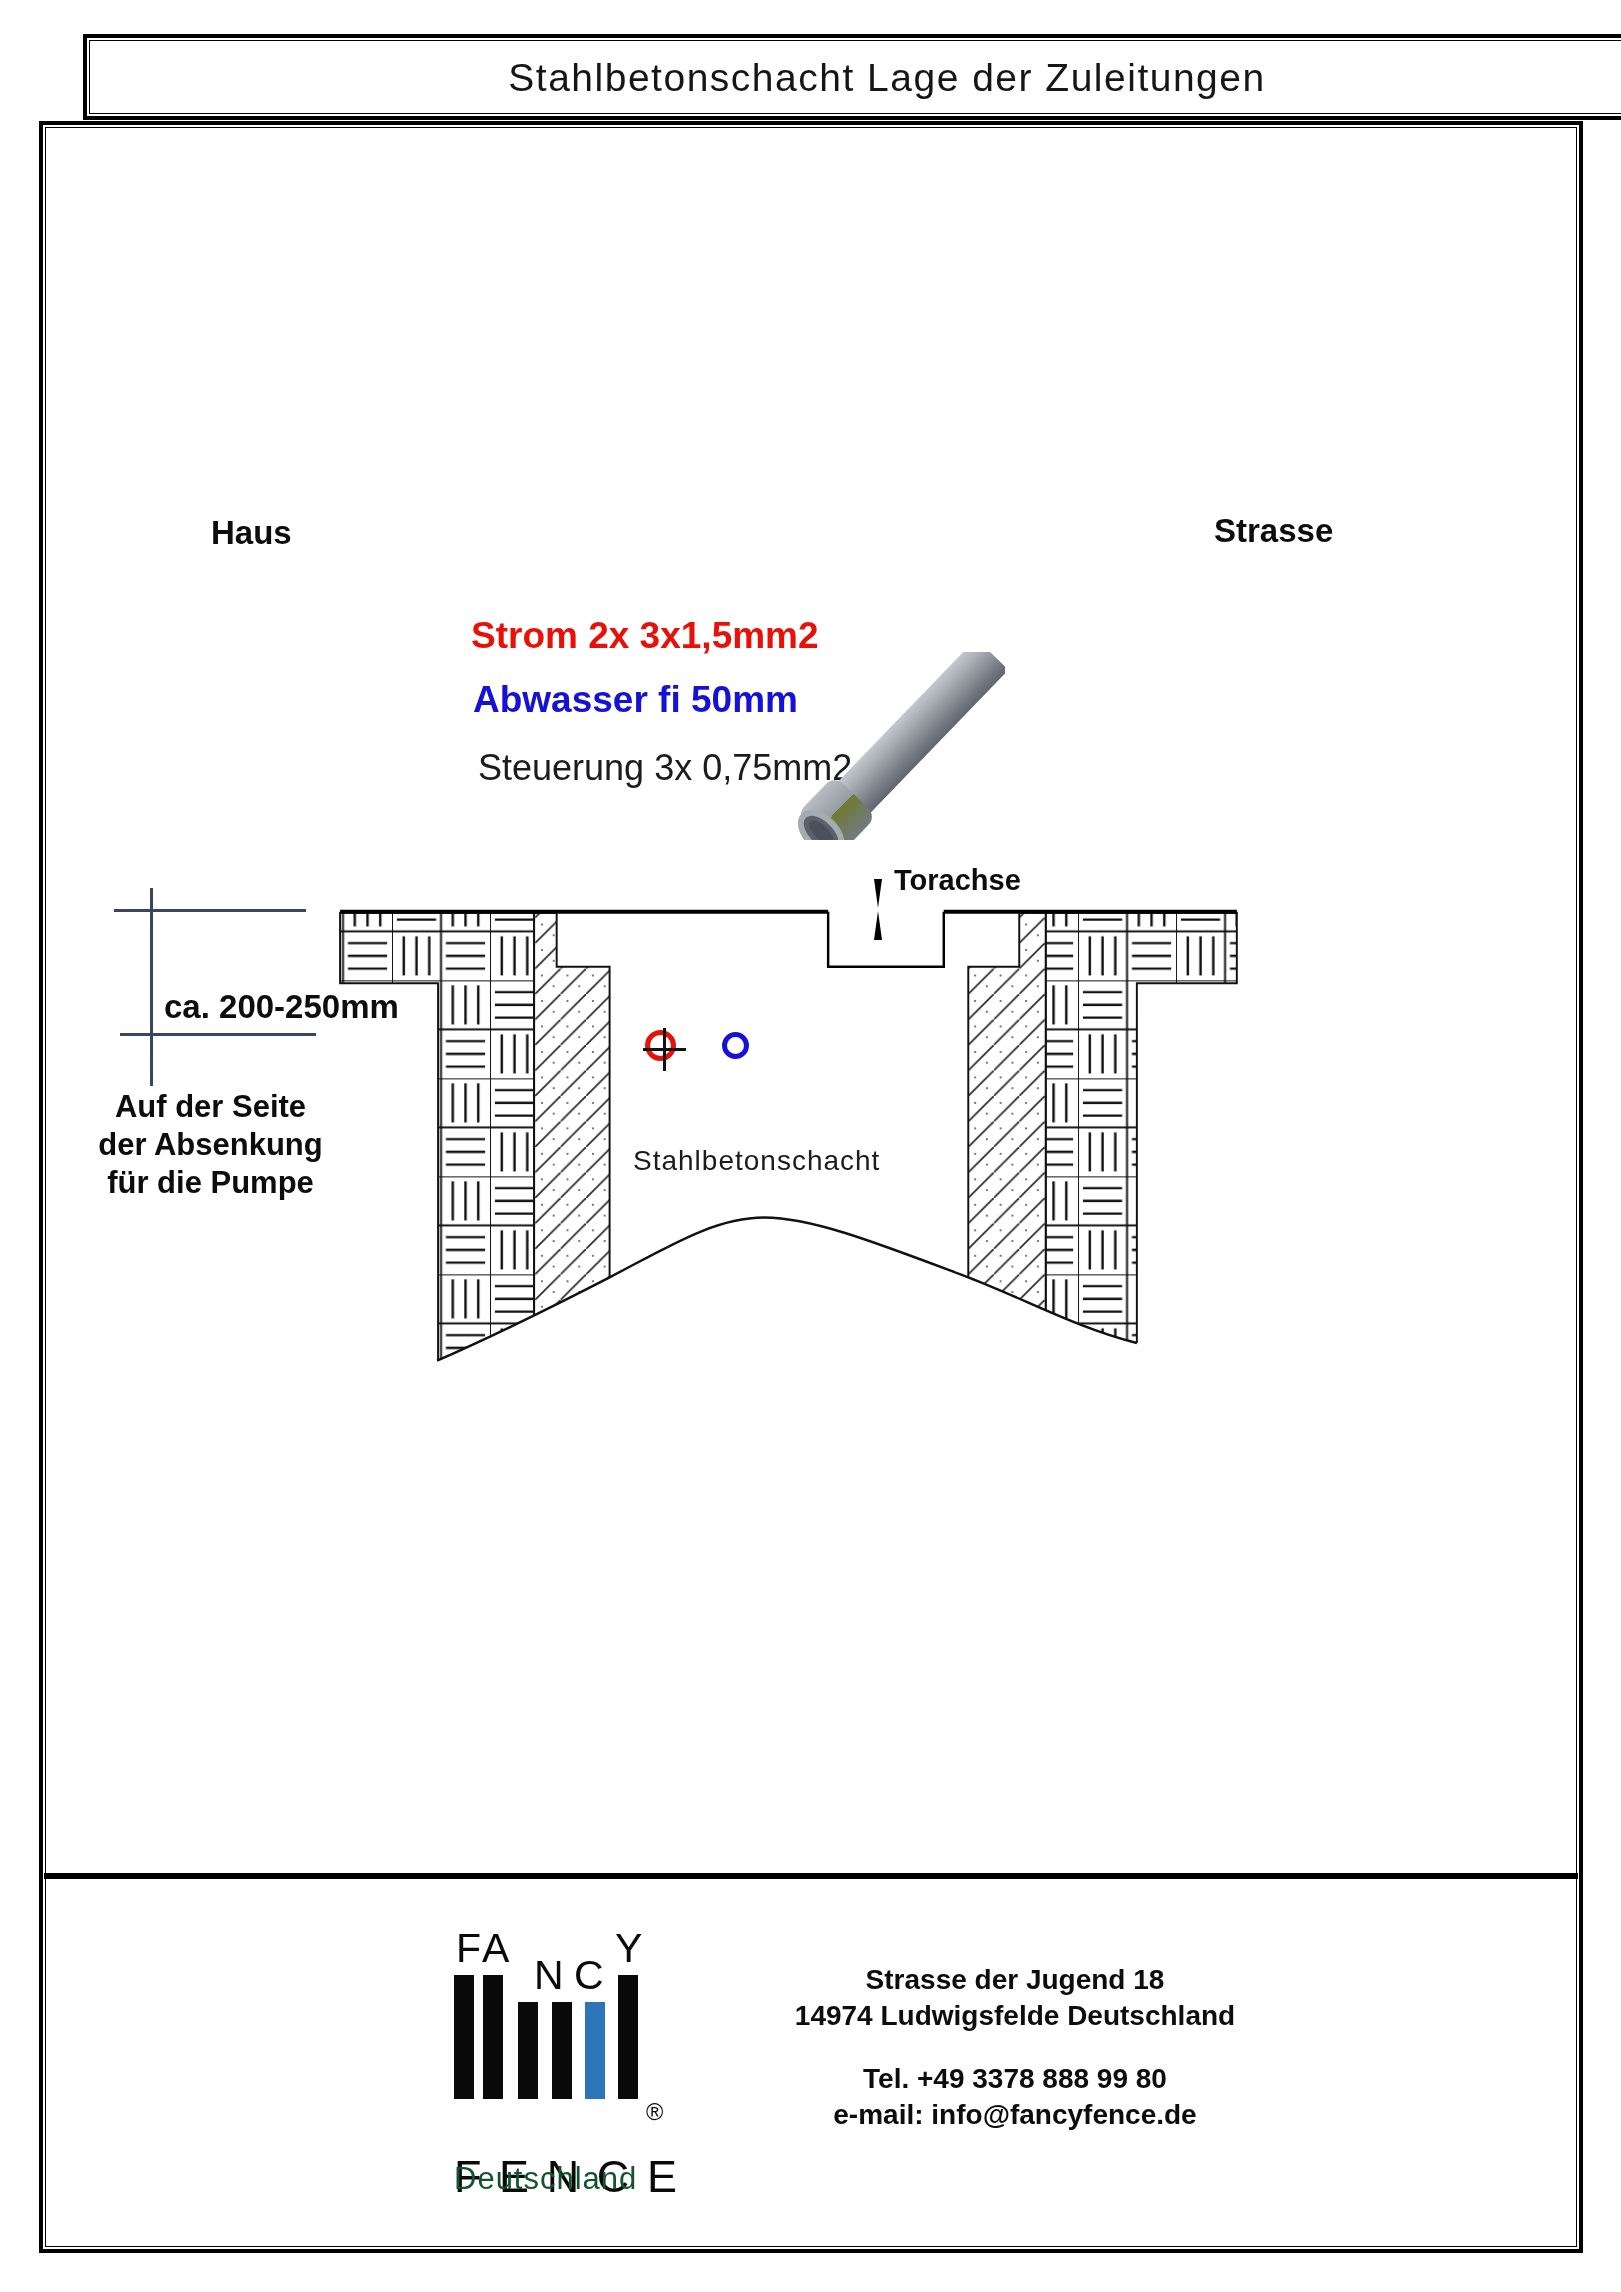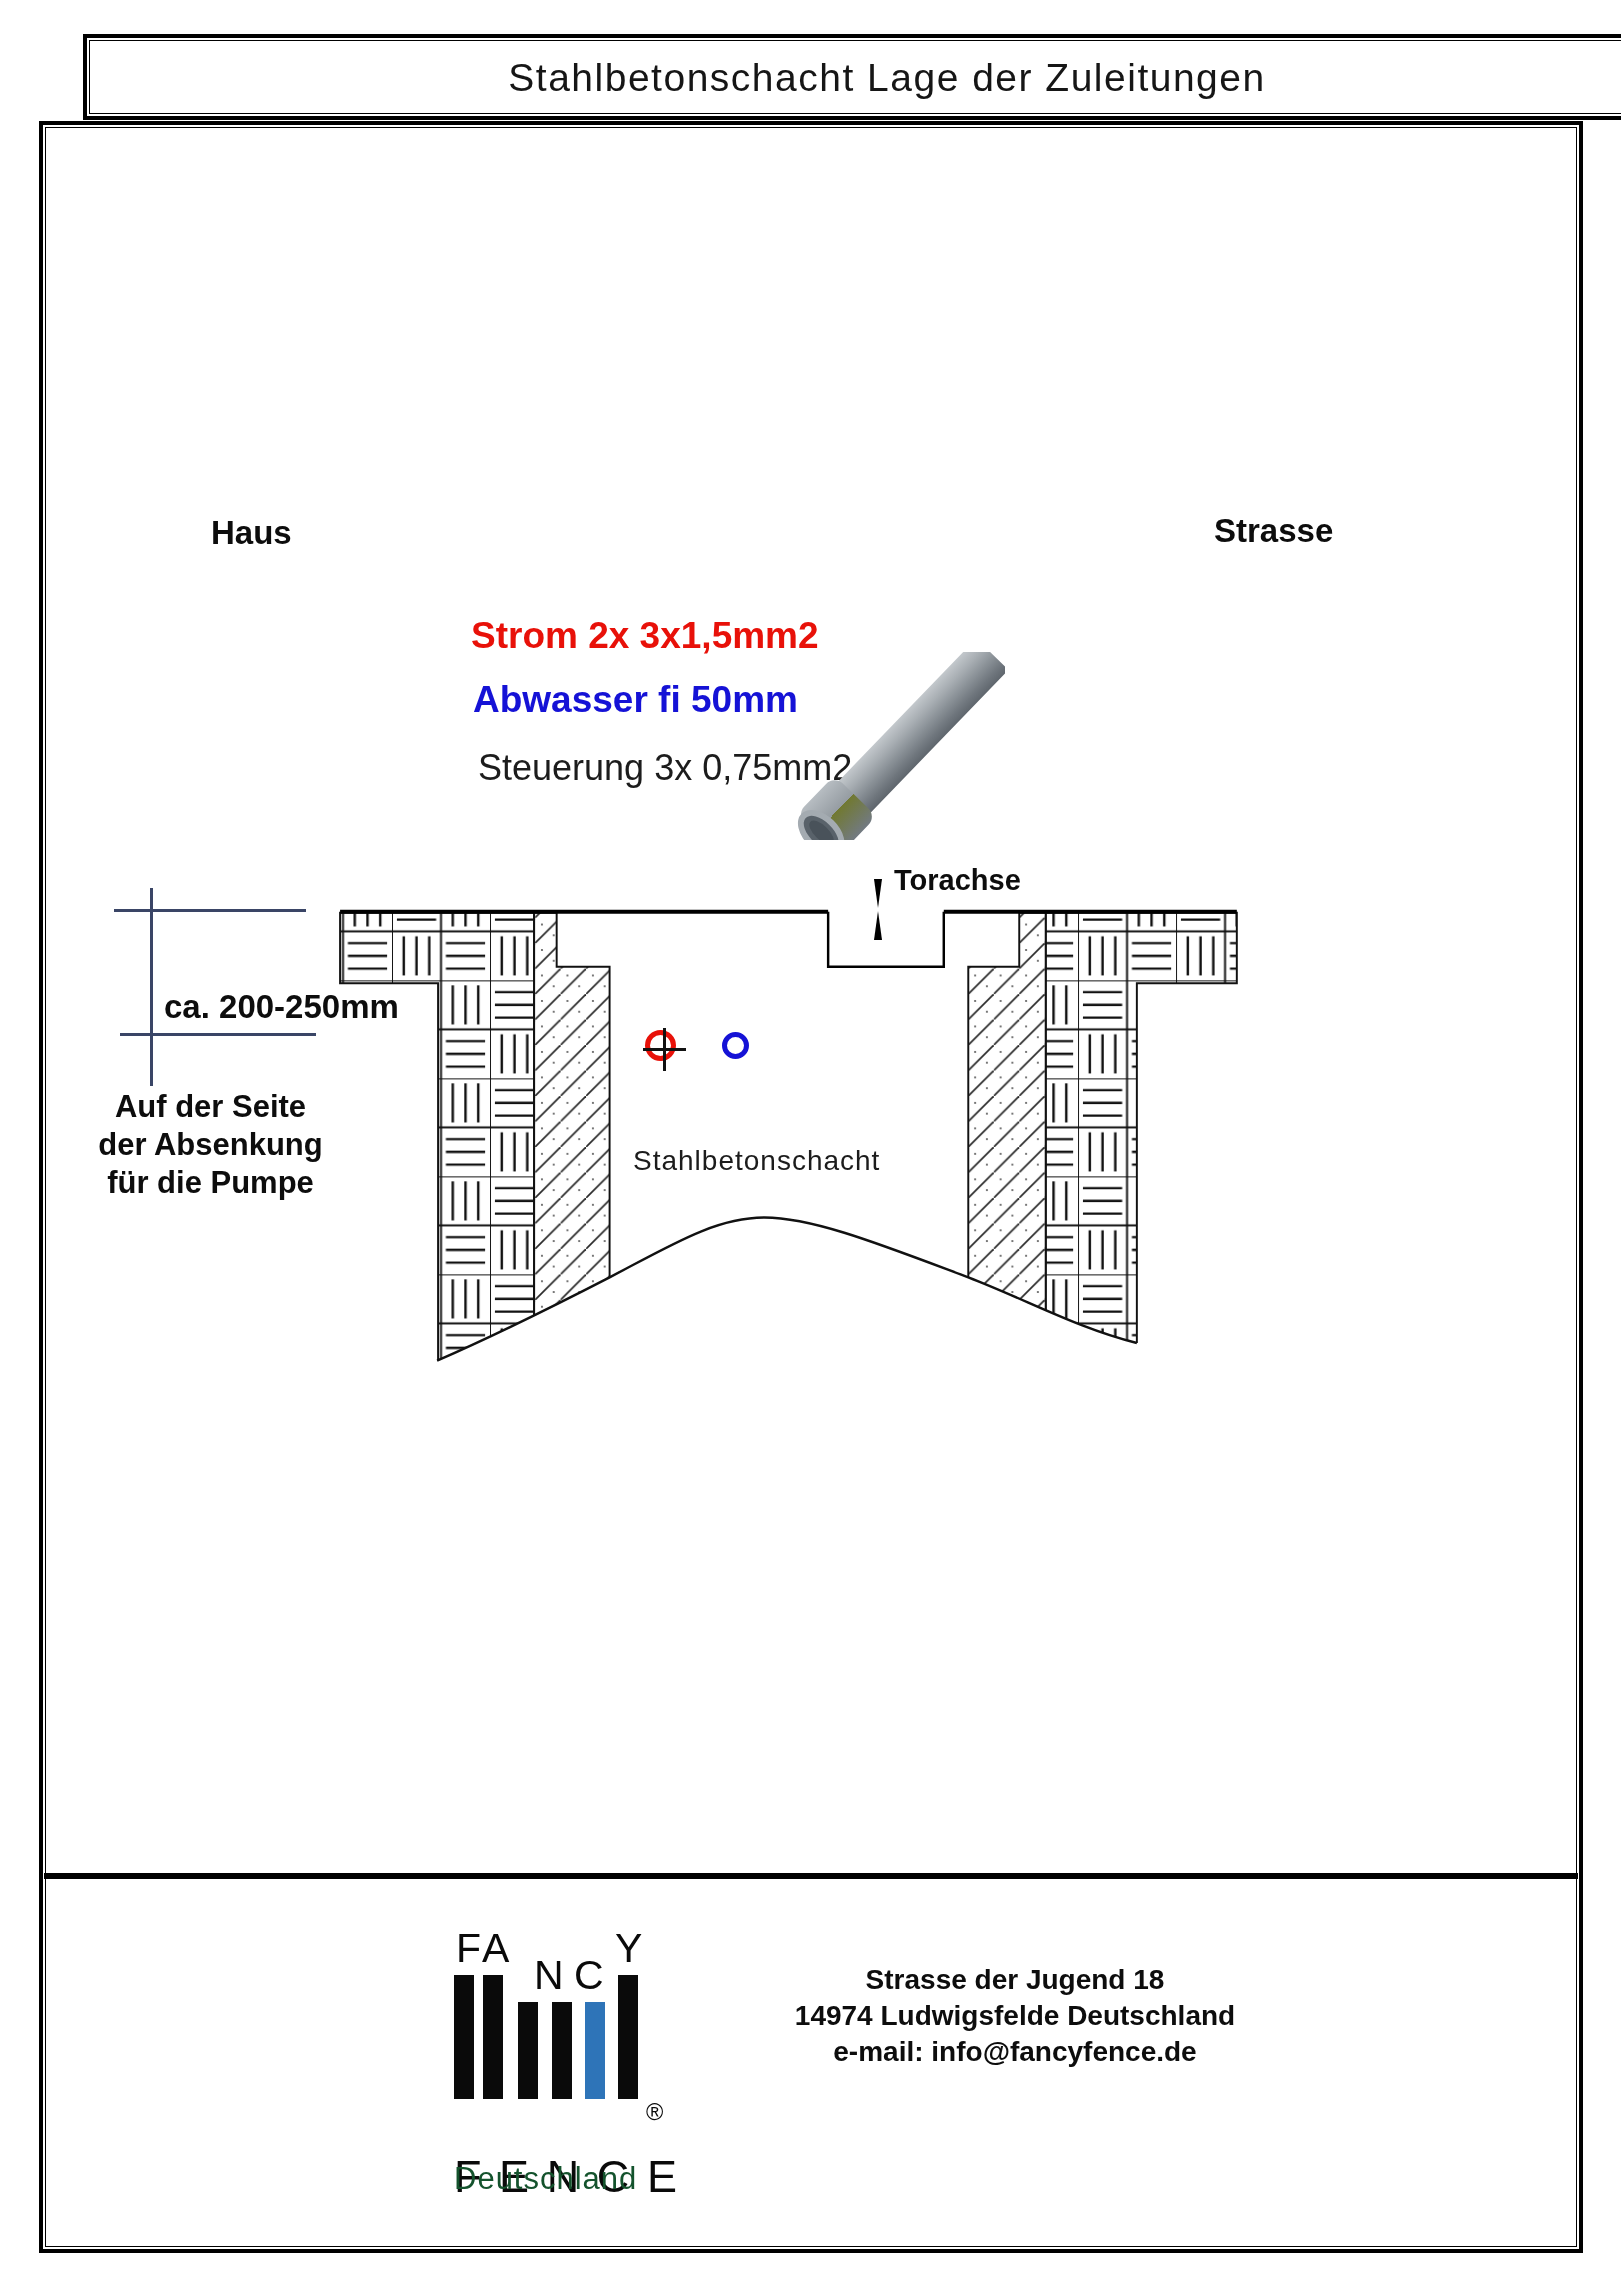--- a/index.html
+++ b/index.html
@@ -171,15 +171,16 @@
   <div class="logo-bar" style="left:164px;top:50px;height:124px;"></div>
 
   <div class="logo-fence" style="left:0px;top:182px;margin-top:44px;">FENCE</div>
   <div class="logo-reg" style="left:192px;top:174px;">®</div>
   <div class="logo-country" style="left:0px;top:236px;">Deutschland</div>
 </div>
 
 <div class="company">
   <div>Strasse der Jugend 18</div>
   <div>14974 Ludwigsfelde Deutschland</div>
+  <div class="grp2">Tel. +49 3378 888 99 80</div>
   <div>e-mail: info@fancyfence.de</div>
 </div>
 
 
 </body></html>

